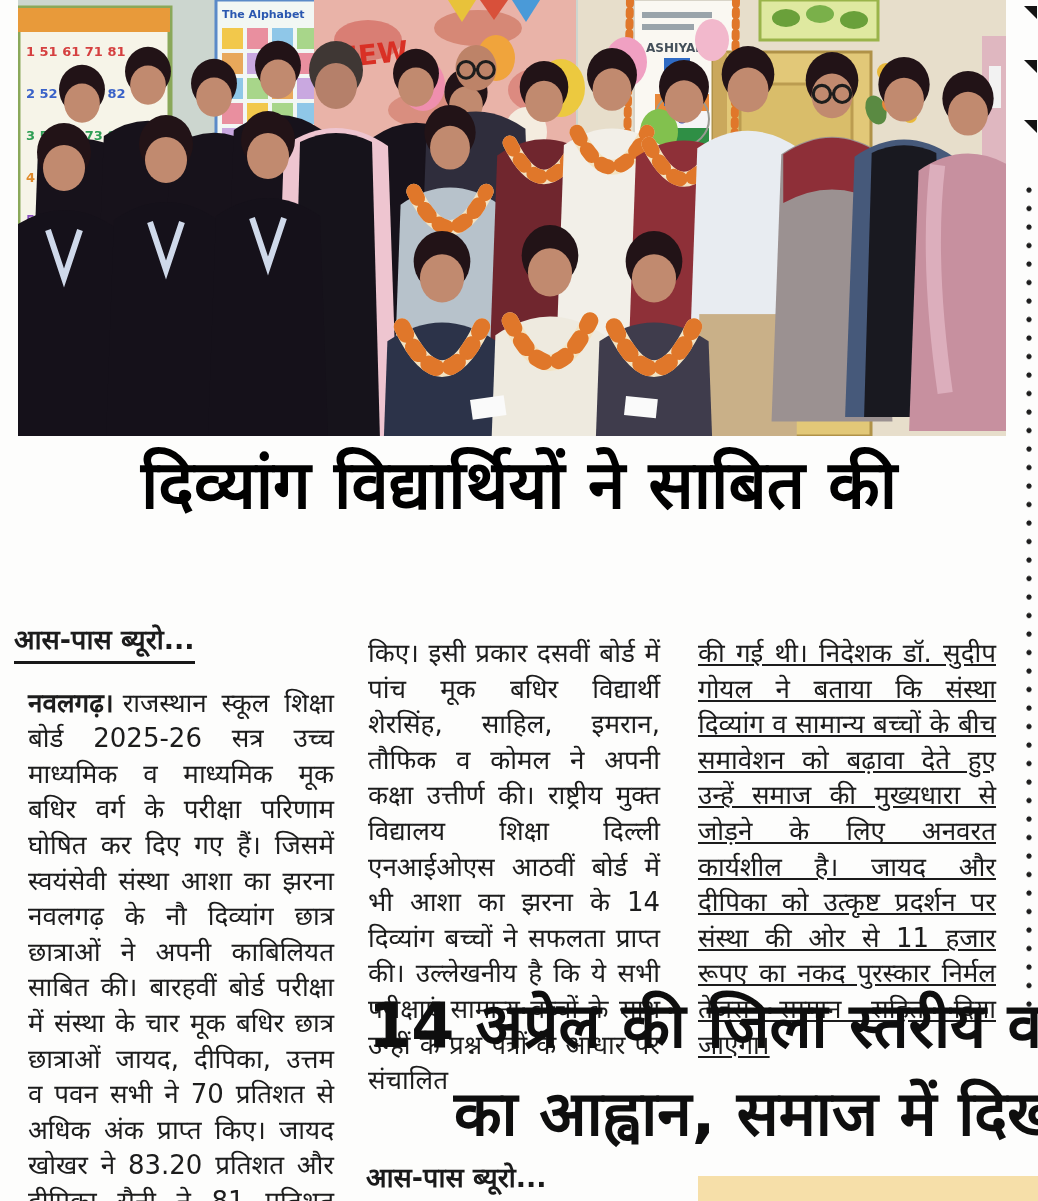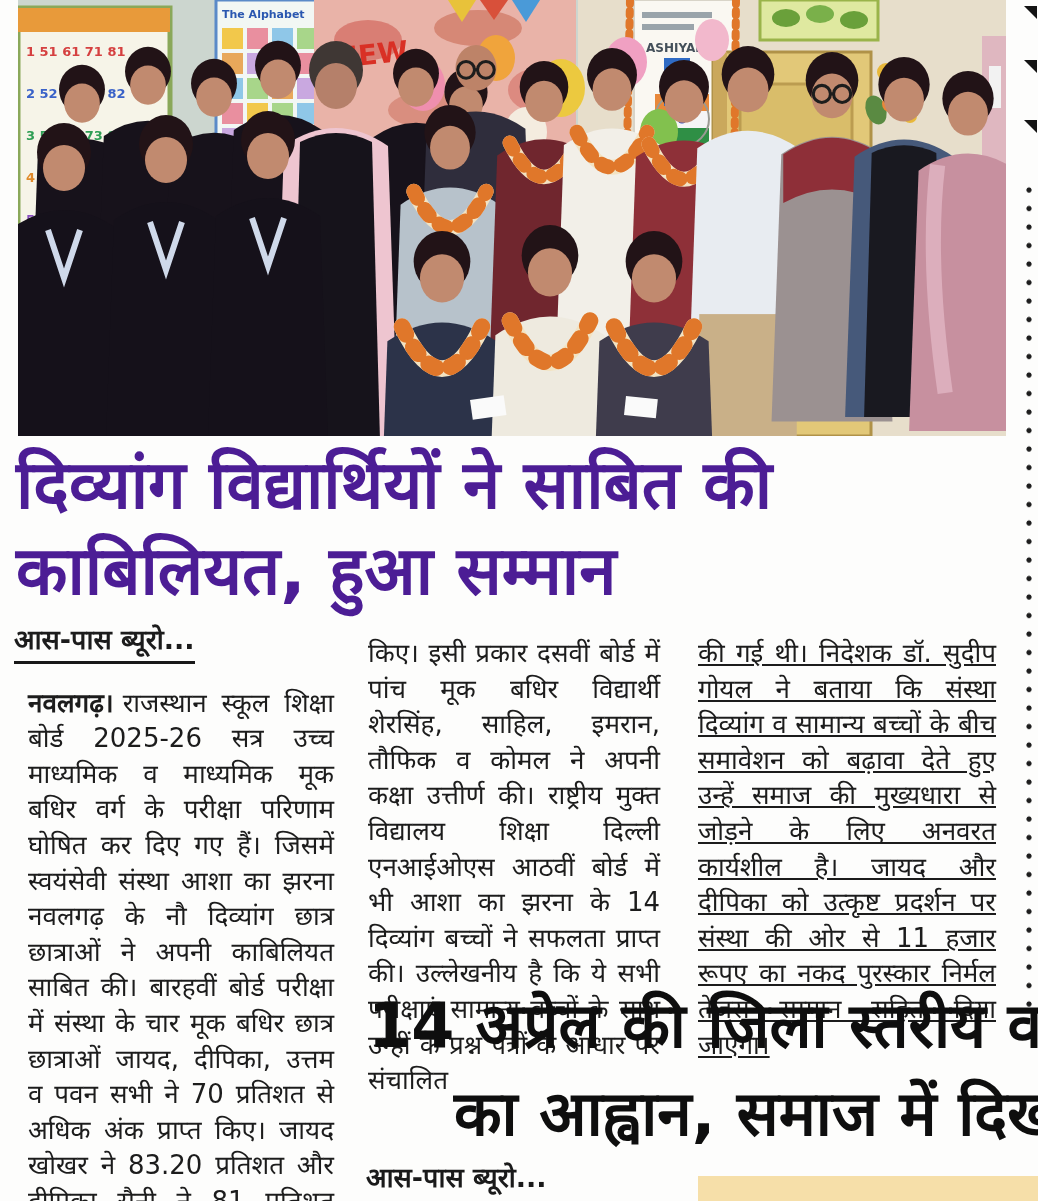--- a/index.html
+++ b/index.html
@@ -4,22 +4,22 @@
 <style>
   html,body{margin:0;padding:0;background:#ffffff;}
   #page{position:relative;width:1038px;height:1201px;overflow:hidden;background:#fdfdfc;
         font-family:"DejaVu Sans",sans-serif;color:#141414;}
 
   
   #photo-wrap{position:absolute;left:18px;top:0;width:988px;height:436px;overflow:hidden;background:#dfe3da;}
   #photo-wrap svg{display:block;}
 
   
-  #headline{position:absolute;left:16px;top:442px;width:1006px;
-            font-weight:800;font-size:67px;line-height:86px;letter-spacing:0;color:#4c1d95;white-space:nowrap;}
+  #headline{position:absolute;left:16px;top:442px;width:1006px;text-align:center;
+            font-weight:800;font-size:67px;line-height:86px;letter-spacing:0;color:#000000;white-space:nowrap;}
 
   
   .col{position:absolute;top:622px;font-size:26px;line-height:35.6px;text-align:justify;color:#1c1c1c;}
   #col1{left:14px;width:334px;}
   #col2{left:354px;width:320px;}
   #col3{left:684px;width:326px;text-decoration:underline;}
   .byline{font-weight:800;font-size:27px;display:inline-block;border-bottom:3px solid #181818;
           padding-bottom:3px;margin-bottom:8px;text-align:left;}
   .lead{font-weight:700;margin-right:9px;}
   .col p{margin:14px;}
@@ -301,21 +301,20 @@
         </g>
       </g>
 
       <rect x="452" y="400" width="34" height="20" fill="#fafafa" transform="rotate(-8 452 400)"></rect>
       <rect x="608" y="396" width="32" height="19" fill="#fafafa" transform="rotate(6 608 396)"></rect>
     </svg>
   </div>
 
   <div id="headline">
     <div>दिव्यांग विद्यार्थियों ने साबित की</div>
-    <div>काबिलियत, हुआ सम्मान</div>
   </div>
 
   <div id="col1" class="col">
     <div class="byline">आस-पास ब्यूरो...</div>
     <p><span class="lead">नवलगढ़।</span><span>राजस्थान स्कूल शिक्षा बोर्ड 2025-26 सत्र उच्च माध्यमिक व माध्यमिक मूक बधिर वर्ग के परीक्षा परिणाम घोषित कर दिए गए हैं। जिसमें स्वयंसेवी संस्था आशा का झरना नवलगढ़ के नौ दिव्यांग छात्र छात्राओं ने अपनी काबिलियत साबित की। बारहवीं बोर्ड परीक्षा में संस्था के चार मूक बधिर छात्र छात्राओं जायद, दीपिका, उत्तम व पवन सभी ने 70 प्रतिशत से अधिक अंक प्राप्त किए। जायद खोखर ने 83.20 प्रतिशत और दीपिका सैनी ने 81 प्रतिशत अंकों के साथ अंग्रेज़ी विषय में परफेक्ट 100 अंक स्कोर</span></p>
   </div>
 
   <div id="col2" class="col">
     <p>किए। इसी प्रकार दसवीं बोर्ड में पांच मूक बधिर विद्यार्थी शेरसिंह, साहिल, इमरान, तौफिक व कोमल ने अपनी कक्षा उत्तीर्ण की। राष्ट्रीय मुक्त विद्यालय शिक्षा दिल्ली एनआईओएस आठवीं बोर्ड में भी आशा का झरना के 14 दिव्यांग बच्चों ने सफलता प्राप्त की। उल्लेखनीय है कि ये सभी परीक्षाएं सामान्य बच्चों के साथ उन्हीं के प्रश्न पत्रों के आधार पर संचालित</p>
   </div>

